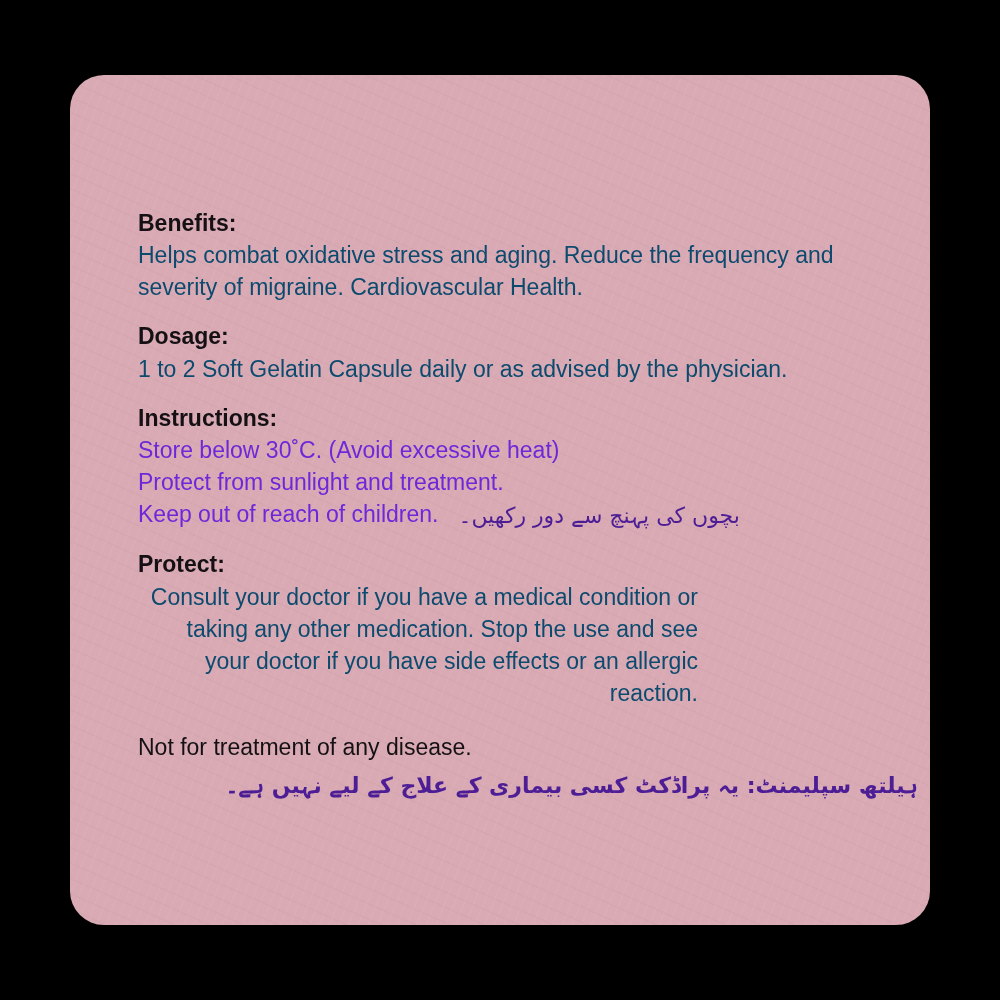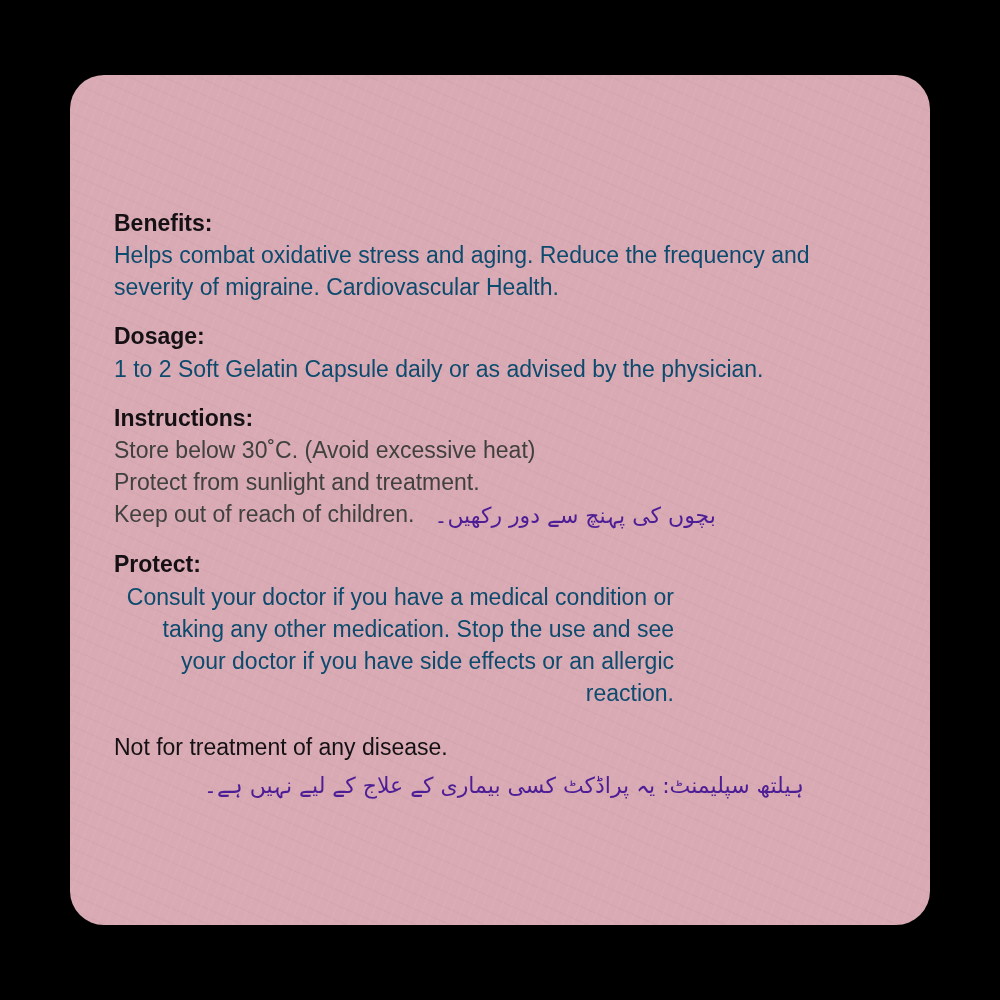--- a/index.html
+++ b/index.html
@@ -29,37 +29,37 @@
     content: "";
     position: absolute;
     inset: 0;
     background:
       repeating-linear-gradient(112deg, rgba(255,255,255,0.035) 0px, rgba(255,255,255,0.035) 1px, rgba(0,0,0,0) 2px, rgba(0,0,0,0) 9px),
       repeating-linear-gradient(24deg, rgba(0,0,0,0.022) 0px, rgba(0,0,0,0.022) 1px, rgba(0,0,0,0) 2px, rgba(0,0,0,0) 14px);
     pointer-events: none;
   }
   #content {
     position: absolute;
-    left: 44px;
+    left: 68px;
     top: 134px;
     width: 780px;
   }
   .block {
     margin-bottom: 18px;
   }
   .heading {
     font-size: 23px;
     font-weight: bold;
     color: #141014;
     line-height: 1.28;
     margin-bottom: 2px;
   }
   .body-line {
     font-size: 23px;
-    color: #404040;
+    color: #6d28d9;
     line-height: 1.39;
   }
   .para {
     font-size: 23px;
     color: #0c4a6e;
     line-height: 1.39;
     max-width: 760px;
   }
   .para-narrow {
     max-width: 560px;
@@ -82,21 +82,22 @@
     margin-top: 24px;
   }
   #final-statement {
     font-size: 23px;
     font-weight: normal;
     color: #141014;
     line-height: 1.3;
     margin-bottom: 6px;
   }
   #final-urdu {
-    text-align: center;
+    text-align: right;
+    font-weight: bold;
   }
 </style>
 </head>
 <body>
 
 <div id="label-card">
   <div id="content">
 
     <div class="block">
       <div class="heading">Benefits:</div>

